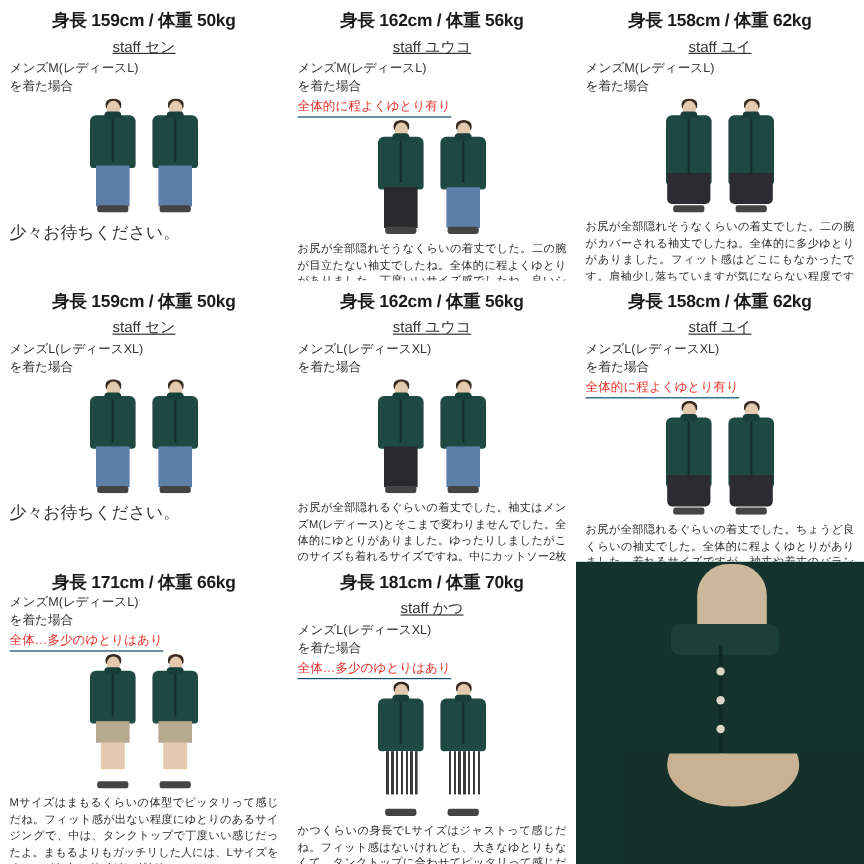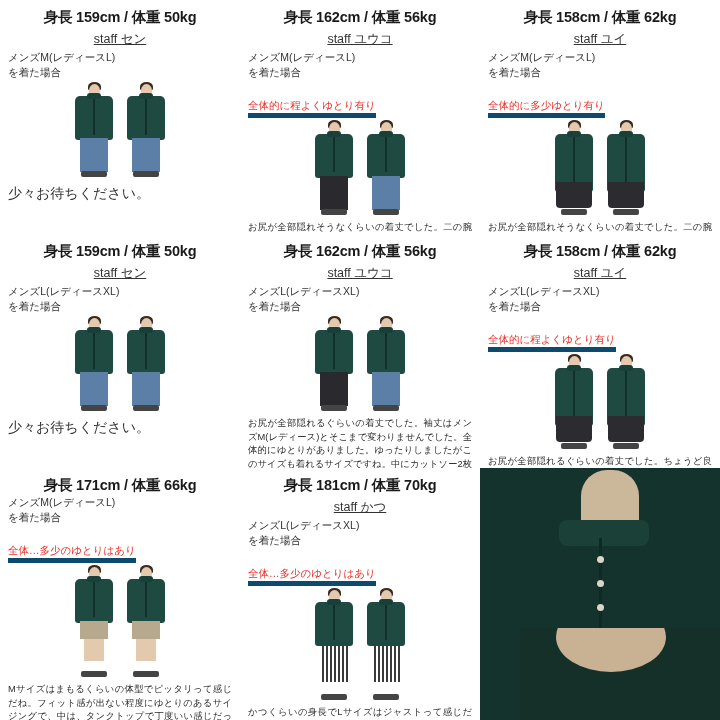--- a/index.html
+++ b/index.html
@@ -46,23 +46,23 @@
     text-align: left;
     font-size: 10.5px;
     line-height: 1.45;
     color: #333333;
     margin: 0 2px 0 0;
   }
   .redline {
     display: inline-block;
     color: #e8302a;
     font-size: 10.5px;
-    border-bottom: 5px solid #0c4a6e;
+    border-bottom: 1px solid #0c4a6e;
     line-height: 1.4;
-    margin-top: 18px;
+    margin-top: 2px;
   }
   .photo {
     position: relative;
     width: 100%;
     height: 95px;
     margin-top: 2px;
     background: #ffffff;
     overflow: hidden;
   }
   .photo.tall { height: 112px; }
@@ -319,21 +319,20 @@
       </div>
     </div>
     <div class="body-copy">お尻が全部隠れそうなくらいの着丈でした。二の腕が目立たない袖丈でしたね。全体的に程よくゆとりがありました。丁度いいサイズ感でしたね。良いシルエットで着れました。中が、特に問題なく着れました。中はカットソーが着れそうでしたよ。</div>
   </div>
 
   <div class="cell">
     <div class="hdr">身長 158cm / 体重 62kg</div>
     <div class="staff">staff ユイ</div>
     <div class="wearinfo">メンズM(レディースL)</div>
     <div class="wearinfo">を着た場合</div>
-    <div class="wearinfo"><span class="redline">全体的に多少ゆとり有り</span></div>
     <div class="photo">
       <div class="figs">
         <div class="fig">
           <div class="bg"></div>
             <div class="hair"></div>
             <div class="head"></div>
           <div class="shirt long"></div>
             <div class="pants skirt" style="top:62px;height:26px;"></div>
             <div class="shoes"></div>
         </div>

